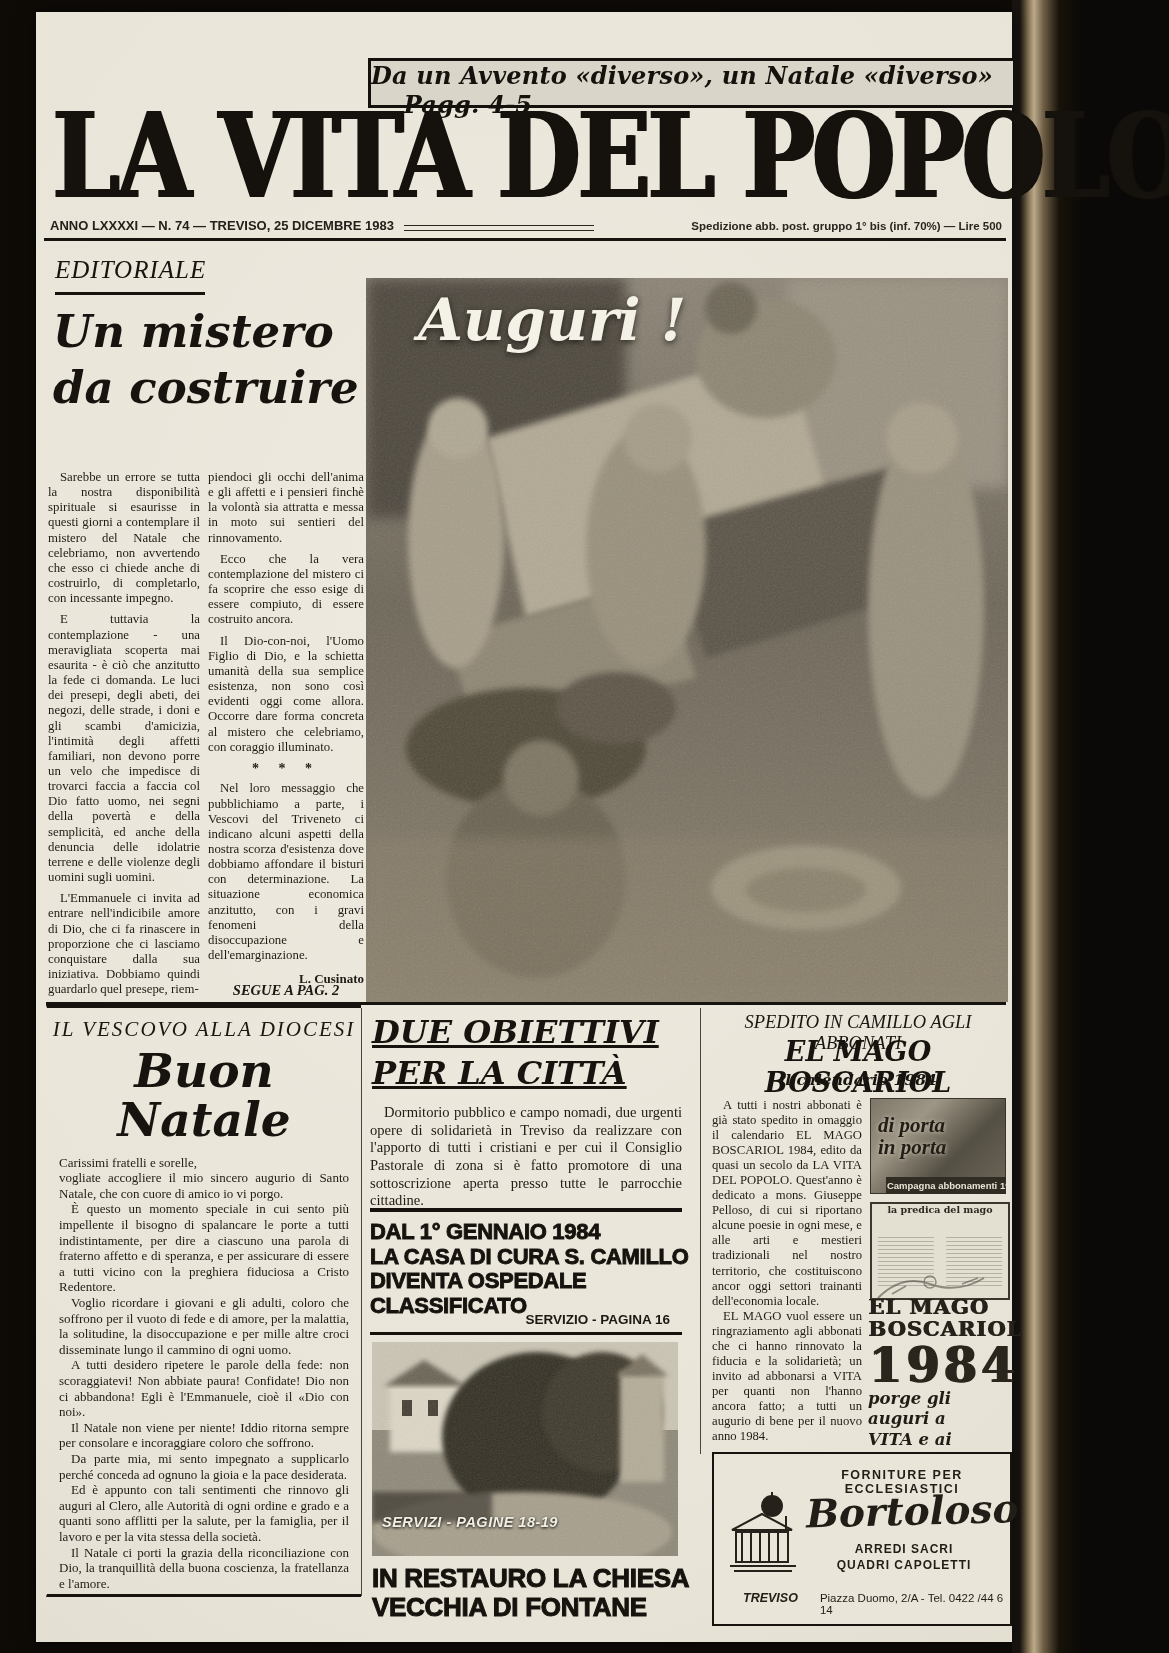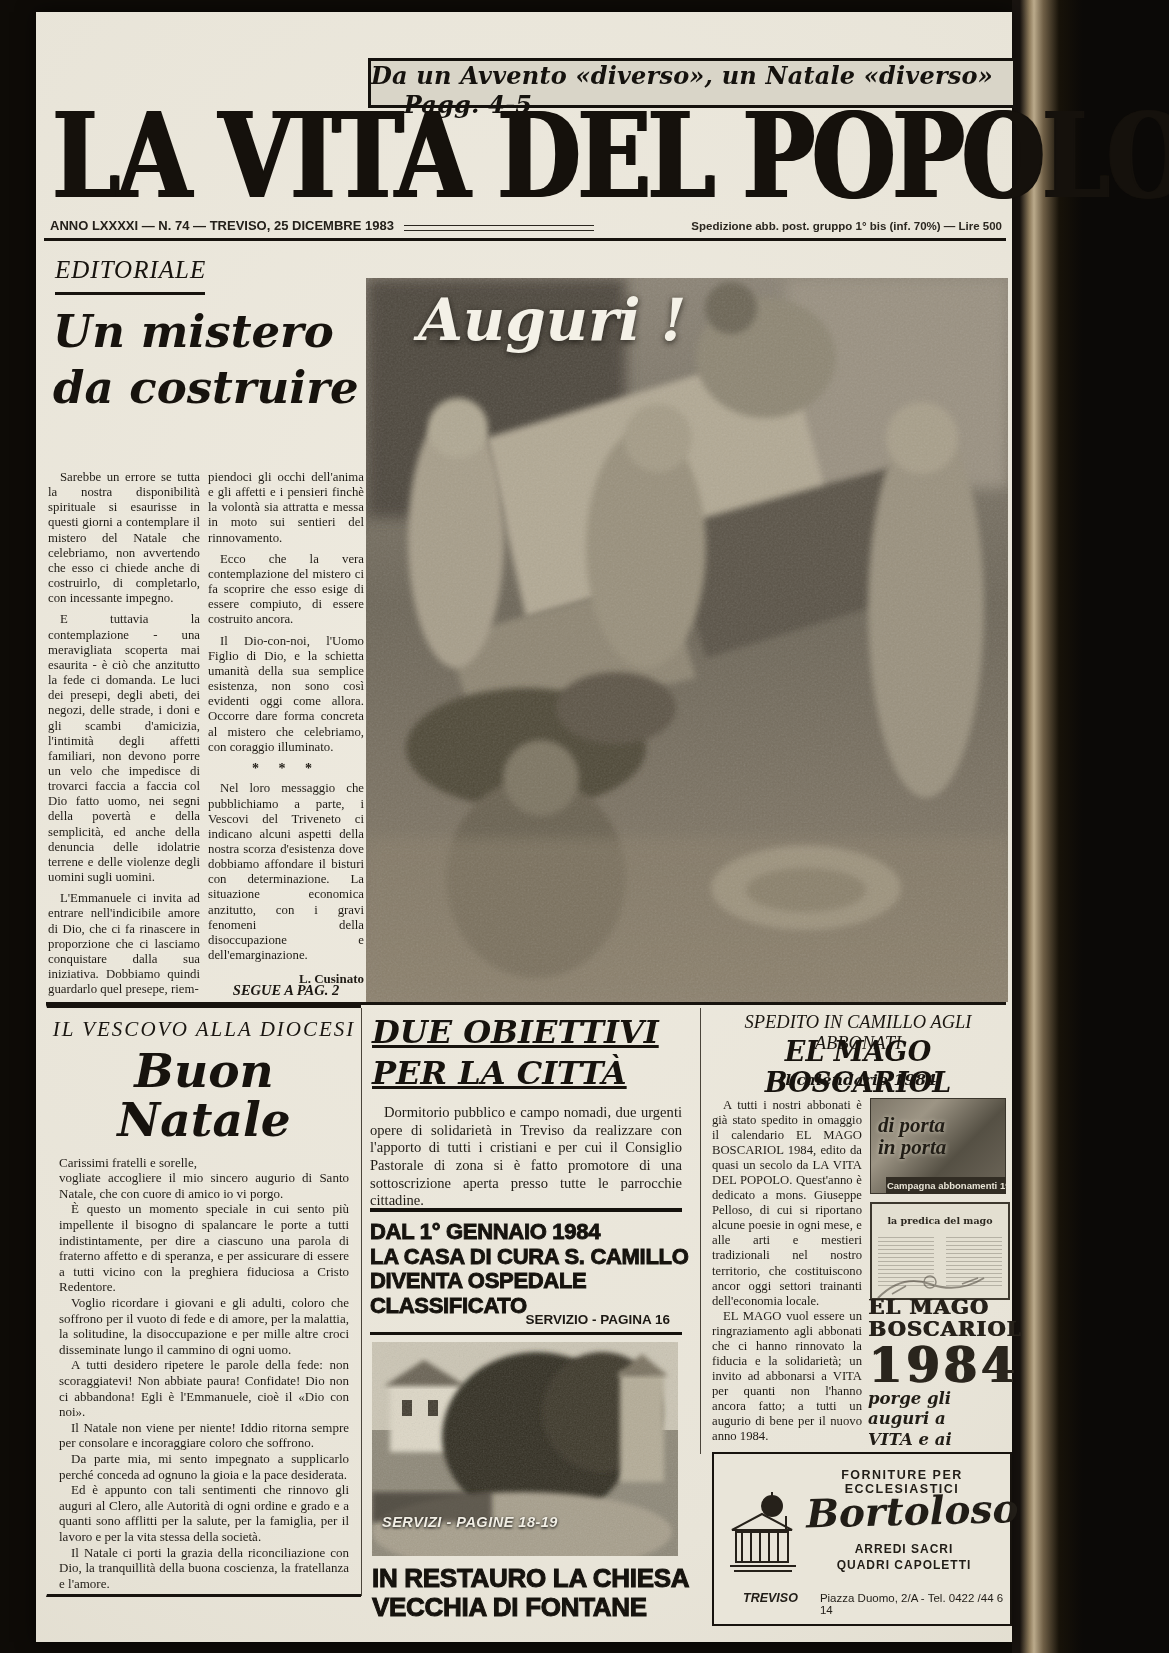--- a/index.html
+++ b/index.html
@@ -82,21 +82,21 @@
   .mago-title{left:672px;top:1024px;width:300px;text-align:center;font-family:"DejaVu Serif",serif;font-style:italic;font-weight:bold;font-size:27px;color:#17130e;}
   .mago-sub{left:672px;top:1058px;width:300px;text-align:center;font-family:"DejaVu Serif",serif;font-style:italic;font-weight:bold;font-size:15.5px;color:#17130e;}
   .mago-body{left:676px;top:1086px;width:150px;height:356px;overflow:hidden;font-size:12.7px;line-height:1.185;text-align:justify;color:#201c16;}
   .mago-body p{margin:0;text-indent:11px;}
   .promo{left:834px;top:1086px;width:136px;height:96px;overflow:hidden;
     background:linear-gradient(135deg,#7c7567 0%,#9d9585 30%,#555044 62%,#6e675a 100%);box-shadow:inset 0 0 0 1px #3a352c;}
   .promo-txt{position:absolute;left:8px;top:16px;font-family:Liberation Serif, serif;font-style:italic;font-weight:bold;font-size:21px;line-height:1.05;color:#211d16;text-shadow:0 0 4px #cfc8b6;}
   .promo-band{position:absolute;left:16px;bottom:0;width:100%;height:17px;background:#322d24;color:#e8e4d6;
     font-family:"Liberation Sans",sans-serif;font-size:9.5px;font-weight:bold;display:flex;align-items:center;justify-content:center;}
   .predica{left:834px;top:1190px;width:136px;height:94px;border:2px solid #3c372d;background:#e3dfd1;}
-  .predica-title{margin-top:11px;text-align:center;font-family:"DejaVu Serif",serif;font-weight:bold;font-size:9.5px;color:#2c2820;}
+  .predica-title{margin-top:0;text-align:center;font-family:"DejaVu Serif",serif;font-weight:bold;font-size:9.5px;color:#2c2820;}
   .predica::before,.predica::after{content:"";position:absolute;top:30px;width:56px;height:52px;
     background:repeating-linear-gradient(#0000 0 3px,#5a554a55 3px 4px);}
   .predica::before{left:6px;} .predica::after{right:6px;}
   .mago-logo{left:832px;top:1284px;width:140px;text-align:left;}
   .mago-sketch{position:absolute;left:4px;top:-26px;opacity:.55;}
   .logo-l1,.logo-l2{font-family:"DejaVu Serif",serif;font-weight:bold;font-size:21px;line-height:1.06;letter-spacing:1px;color:#26211a;text-shadow:1px 0 currentColor;}
   .logo-year{font-family:"DejaVu Serif",serif;font-weight:bold;font-size:48px;line-height:1;letter-spacing:4px;color:#2a251d;text-shadow:2px 0 currentColor;}
   .logo-t1,.logo-t2{font-family:"DejaVu Serif",serif;font-weight:bold;font-style:italic;font-size:16.5px;line-height:1.25;color:#211d16;}
   
   .ad-box{left:676px;top:1440px;width:296px;height:170px;border:2.5px solid #17130e;background:#e9e5d9;}

